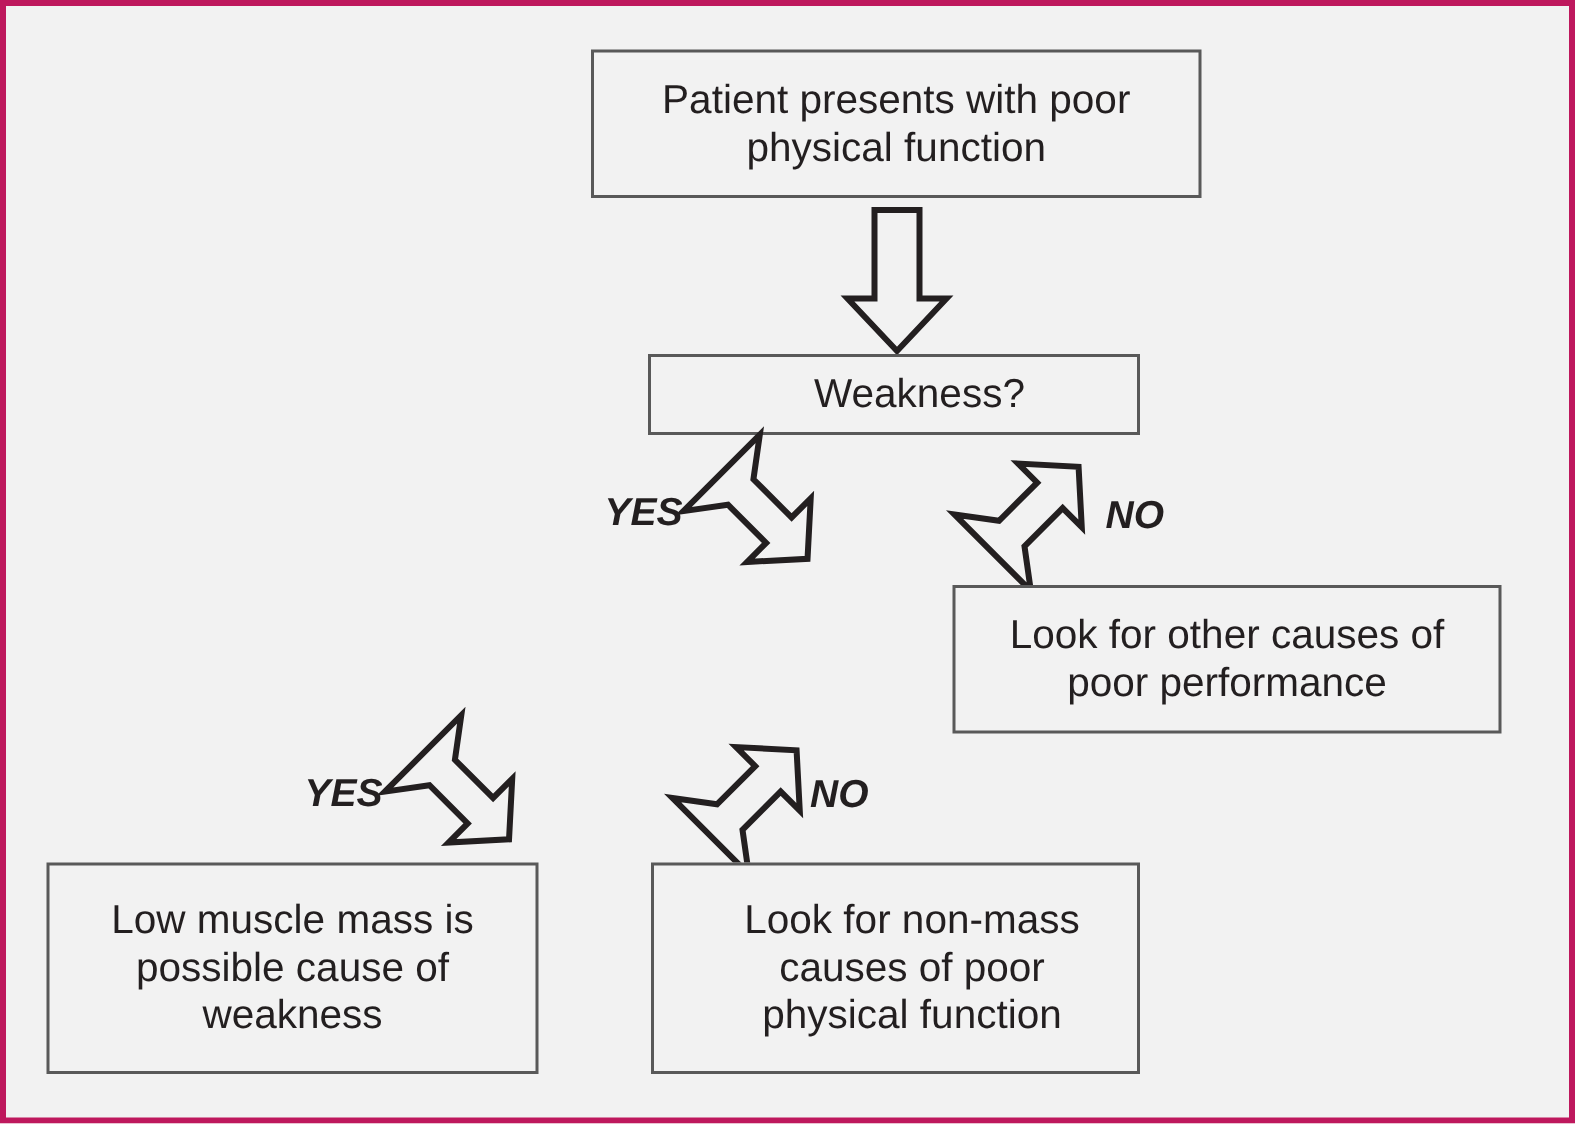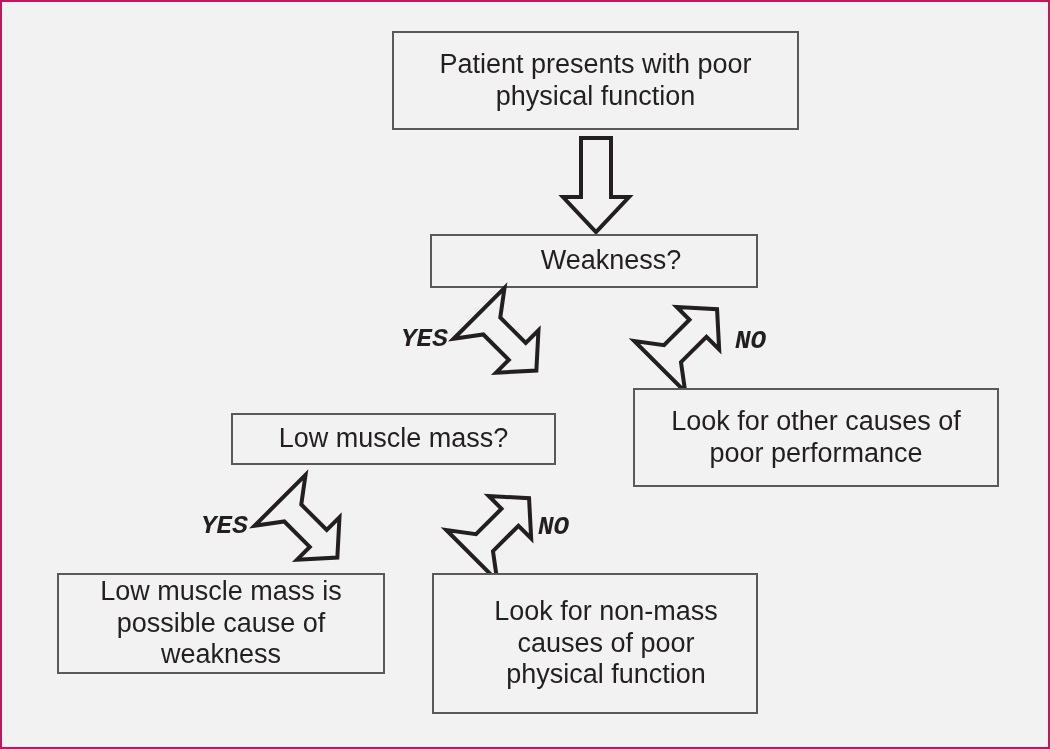--- a/index.html
+++ b/index.html
@@ -6,21 +6,21 @@
     margin: 0;
     padding: 0;
     background: #ffffff;
   }
   #canvas {
     position: relative;
     width: 1050px;
     height: 749px;
     background: #f2f2f2;
     box-sizing: border-box;
-    border: 2px solid #be185d;
+    border: 4px solid #be185d;
     overflow: hidden;
     font-family: "Liberation Sans", sans-serif;
   }
   .node {
     position: absolute;
     box-sizing: border-box;
     background: #f2f2f2;
     border: 2px solid #595959;
     display: flex;
     align-items: center;
@@ -43,30 +43,30 @@
     stroke: #231f20;
     stroke-width: 4;
     stroke-linejoin: miter;
   }
   .edge-label {
     position: absolute;
     font-style: italic;
     font-weight: bold;
     font-size: 26px;
     color: #231f20;
-    font-family: Liberation Mono, monospace;
+    font-family: Liberation Sans, sans-serif;
     white-space: nowrap;
   }
 
   
   #node-root      { left: 390px; top: 29px;  width: 407px; height: 99px; }
   #node-weakness  { left: 428px; top: 232px; width: 328px; height: 54px; padding-left: 44px; }
   #node-other     { left: 631px; top: 386px; width: 366px; height: 99px; justify-content: flex-end; }
   #node-lowmass   { left: 229px; top: 411px; width: 325px; height: 52px; }
-  #node-lmcause   { left: 27px;  top: 571px; width: 328px; height: 101px; margin-left: 28px; }
+  #node-lmcause   { left: 27px;  top: 571px; width: 328px; height: 141px; }
   #node-nonmass   { left: 430px; top: 571px; width: 326px; height: 141px; padding-left: 32px; }
 
   
   #arrow-down     { left: 558px; top: 133px; width: 72px;  height: 100px; }
   #arrow-yes-1    { left: 460px; top: 296px; width: 90px;  height: 85px; }
   #arrow-no-1     { left: 640px; top: 294px; width: 90px;  height: 85px; }
   #arrow-yes-2    { left: 261px; top: 483px; width: 90px;  height: 85px; }
   #arrow-no-2     { left: 452px; top: 483px; width: 90px;  height: 85px; }
 
   
@@ -99,23 +99,20 @@
 
   <svg class="arrow-svg" id="arrow-no-1" viewBox="0 0 90 85">
     <polygon class="arrow-shape" points="84,6 66,30 30,30 30,12 3,42 30,72 30,54 66,54 84,78 84,6" transform="rotate(135 45 42.5)"></polygon>
   </svg>
   <div class="edge-label" id="label-no-1">NO</div>
 
   <div class="node" id="node-other">
     <span>Look for other causes of poor performance</span>
   </div>
 
-  <div class="node" id="node-lowmass">
-    <span>Low muscle mass?</span>
-  </div>
 
   <svg class="arrow-svg" id="arrow-yes-2" viewBox="0 0 90 85">
     <polygon class="arrow-shape" points="84,6 66,30 30,30 30,12 3,42 30,72 30,54 66,54 84,78 84,6" transform="rotate(-135 45 42.5)"></polygon>
   </svg>
   <div class="edge-label" id="label-yes-2">YES</div>
 
   <svg class="arrow-svg" id="arrow-no-2" viewBox="0 0 90 85">
     <polygon class="arrow-shape" points="84,6 66,30 30,30 30,12 3,42 30,72 30,54 66,54 84,78 84,6" transform="rotate(135 45 42.5)"></polygon>
   </svg>
   <div class="edge-label" id="label-no-2">NO</div>

